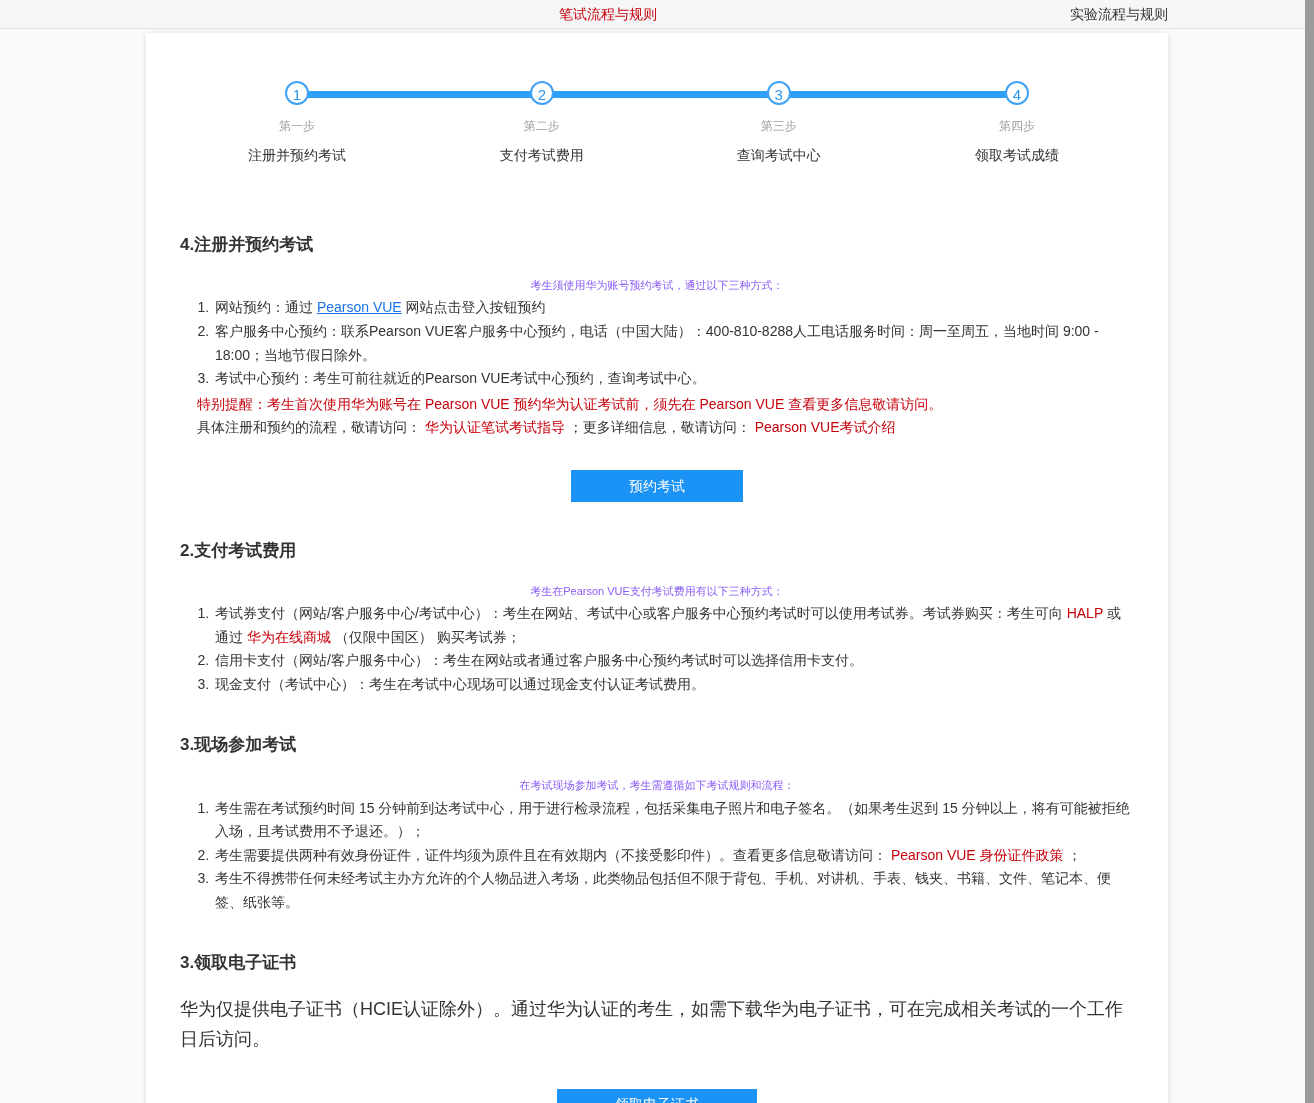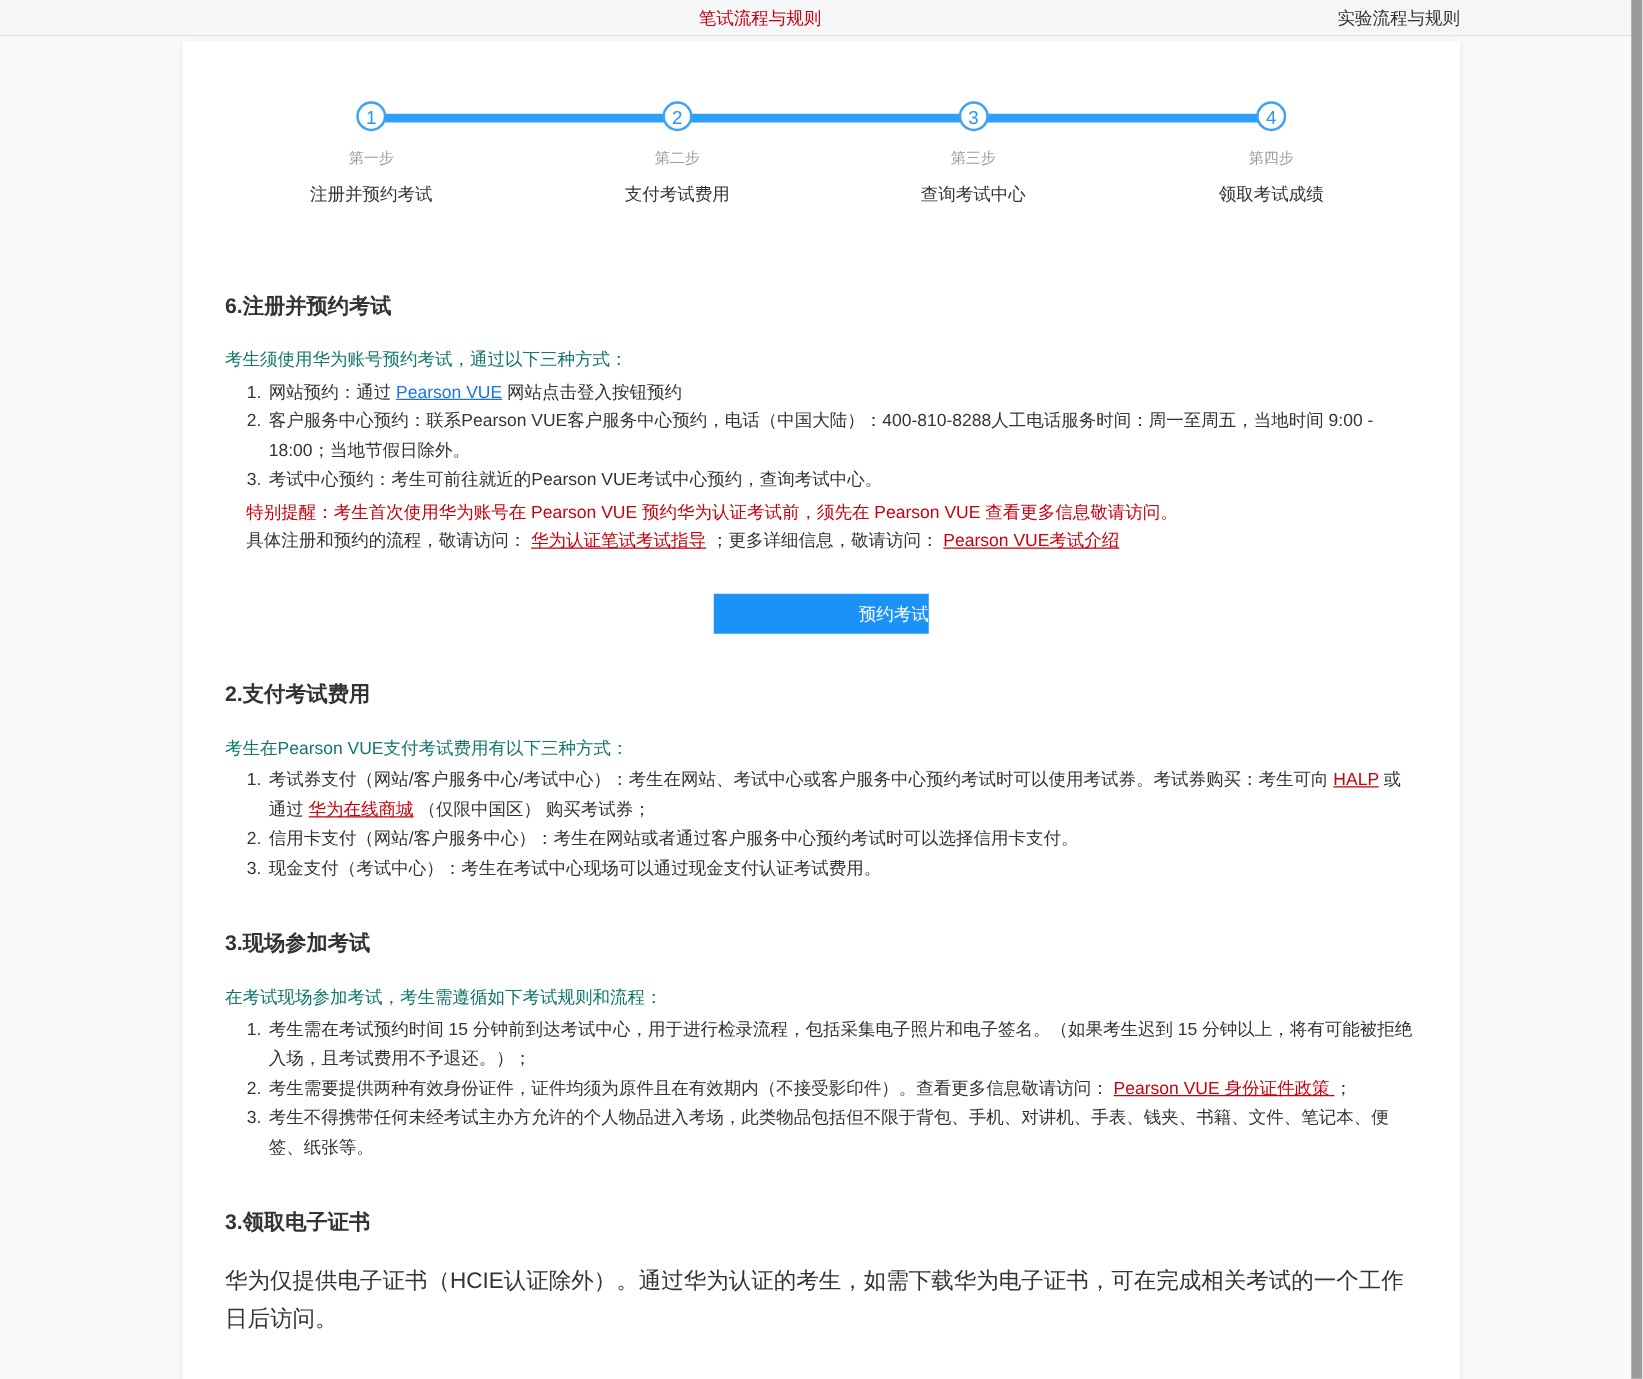--- a/index.html
+++ b/index.html
@@ -63,43 +63,43 @@
     margin:0 auto; text-align:center;
   }
   .step-sub { margin-top:13px; font-size:12px; color:#9c9c9c; }
   .step-title { margin-top:12px; font-size:14px; color:#333; }
   
   .section-heading {
     font-size:17px; font-weight:bold; color:#333;
     margin:30px 0 0;
   }
   .section-heading.gap { margin-top:37px; }
-  .intro { font-size:14px; color:#0f766e; margin:20px 0 0; line-height:1.68; }
+  .intro { font-size:11px; color:#8b5cf6; margin:20px 0 0; line-height:1.68;text-align:center; }
   ol.items {
     margin:2px 0 0; padding-left:33px;
     font-size:14px; color:#333; line-height:1.68;
   }
   ol.items li { padding-left:2px; }
   .reminder {
     color:#c7000b; font-size:14px; line-height:1.68;
     margin:2px 0 0 17px;
   }
   .guide {
     font-size:14px; color:#333; line-height:1.68;
     margin:0 0 0 17px;
   }
   a.blue-link { color:#1a73e8; text-decoration:underline; cursor:pointer; }
-  a.red-link  { color:#c7000b; text-decoration:underline; cursor:pointer; }
+  a.red-link  { color:#c7000b; cursor:pointer; }
   .body-text { font-size:18px; color:#333; margin:20px 0 0; line-height:1.68; }
   
   .btn {
     display:block; margin:30px auto 0;
     width:172px; height:32px;
     background:#1b92f5; color:#fff;
-    font-size:14px; line-height:32px; text-align:right;
+    font-size:14px; line-height:32px; text-align:center;
     border:none; padding:0; cursor:pointer;
     font-family:inherit;
   }
   .btn.wide { width:200px; height:31px; line-height:31px; margin-top:34px; }
 </style>
 </head>
 <body>
 
 <div class="tabbar">
   <div class="tabbar-inner">
@@ -129,21 +129,21 @@
       <div class="step-sub">第三步</div>
       <div class="step-title">查询考试中心</div>
     </div>
     <div class="step step-4">
       <div class="circle">4</div>
       <div class="step-sub">第四步</div>
       <div class="step-title">领取考试成绩</div>
     </div>
   </div>
 
-  <h2 class="section-heading">6.注册并预约考试</h2>
+  <h2 class="section-heading">4.注册并预约考试</h2>
   <p class="intro">考生须使用华为账号预约考试，通过以下三种方式：</p>
   <ol class="items">
     <li><span>网站预约：通过 </span><a class="blue-link">Pearson VUE</a><span> 网站点击登入按钮预约</span></li>
     <li>客户服务中心预约：联系Pearson VUE客户服务中心预约，电话（中国大陆）：400-810-8288人工电话服务时间：周一至周五，当地时间 9:00 - 18:00；当地节假日除外。</li>
     <li>考试中心预约：考生可前往就近的Pearson VUE考试中心预约，查询考试中心。</li>
   </ol>
   <p class="reminder">特别提醒：考生首次使用华为账号在 Pearson VUE 预约华为认证考试前，须先在 Pearson VUE 查看更多信息敬请访问。</p>
   <p class="guide"><span>具体注册和预约的流程，敬请访问： </span><a class="red-link">华为认证笔试考试指导</a><span> ；更多详细信息，敬请访问： </span><a class="red-link">Pearson VUE考试介绍</a></p>
   <button class="btn">预约考试</button>
 

